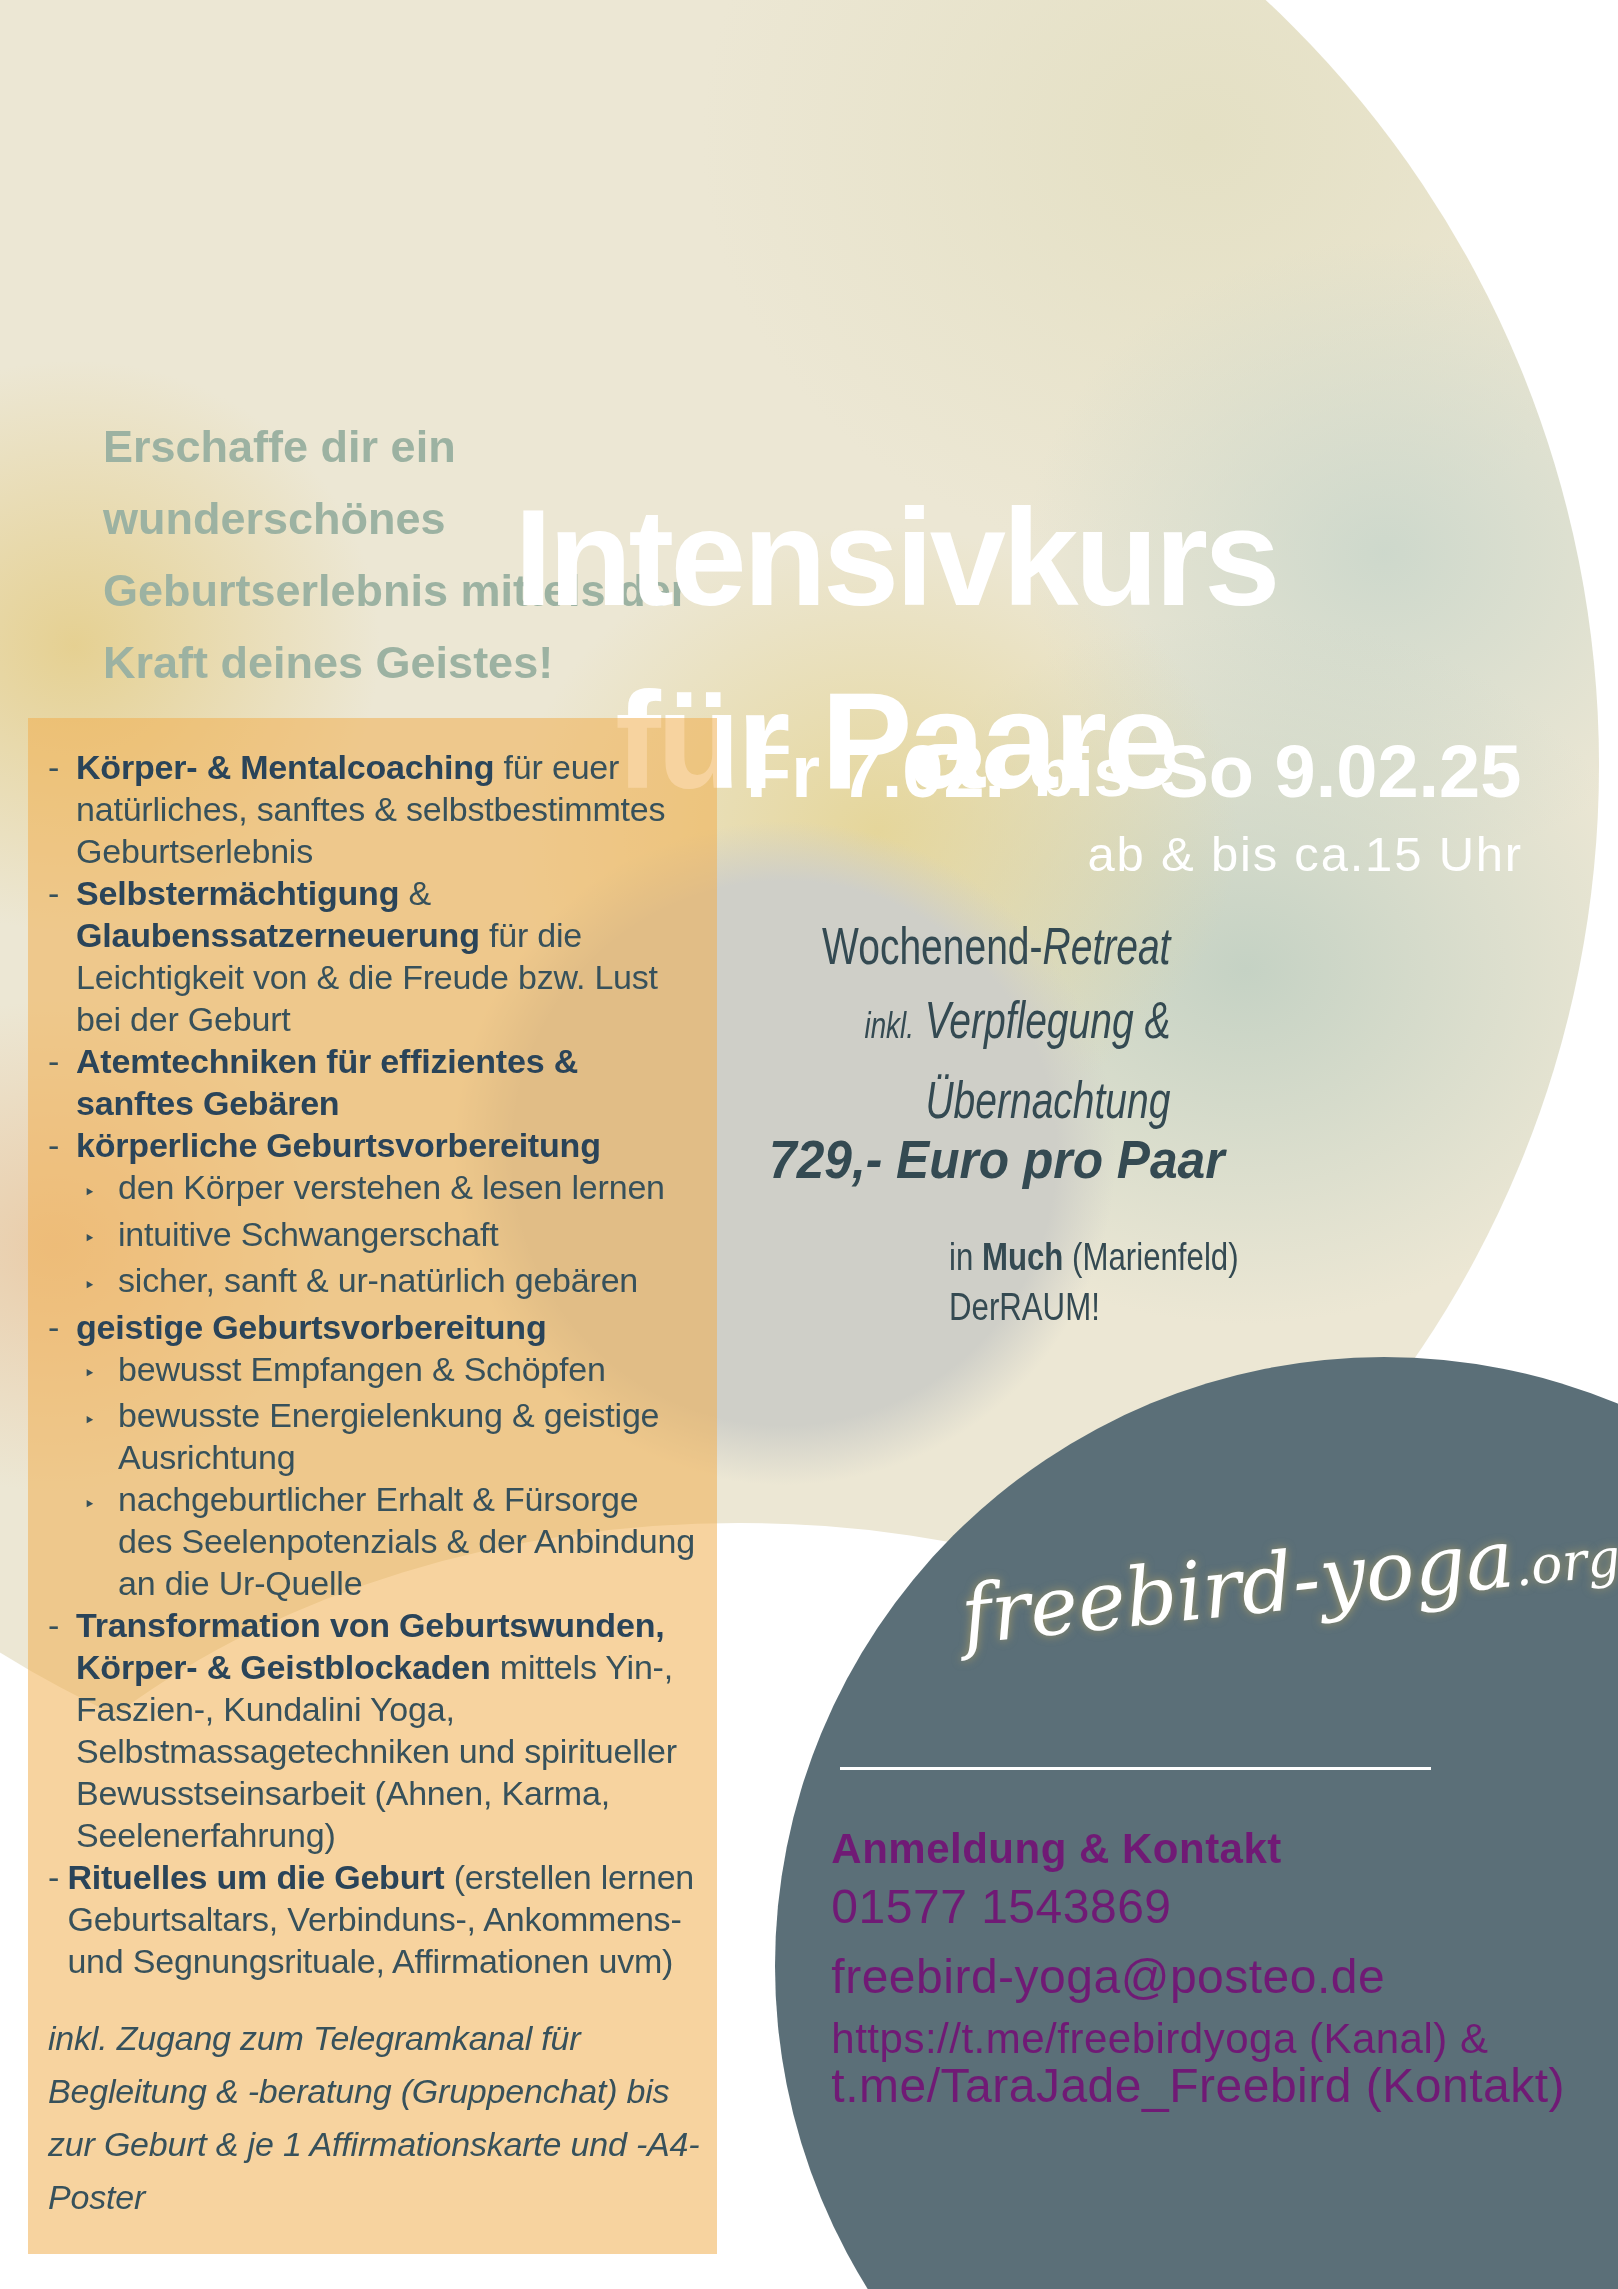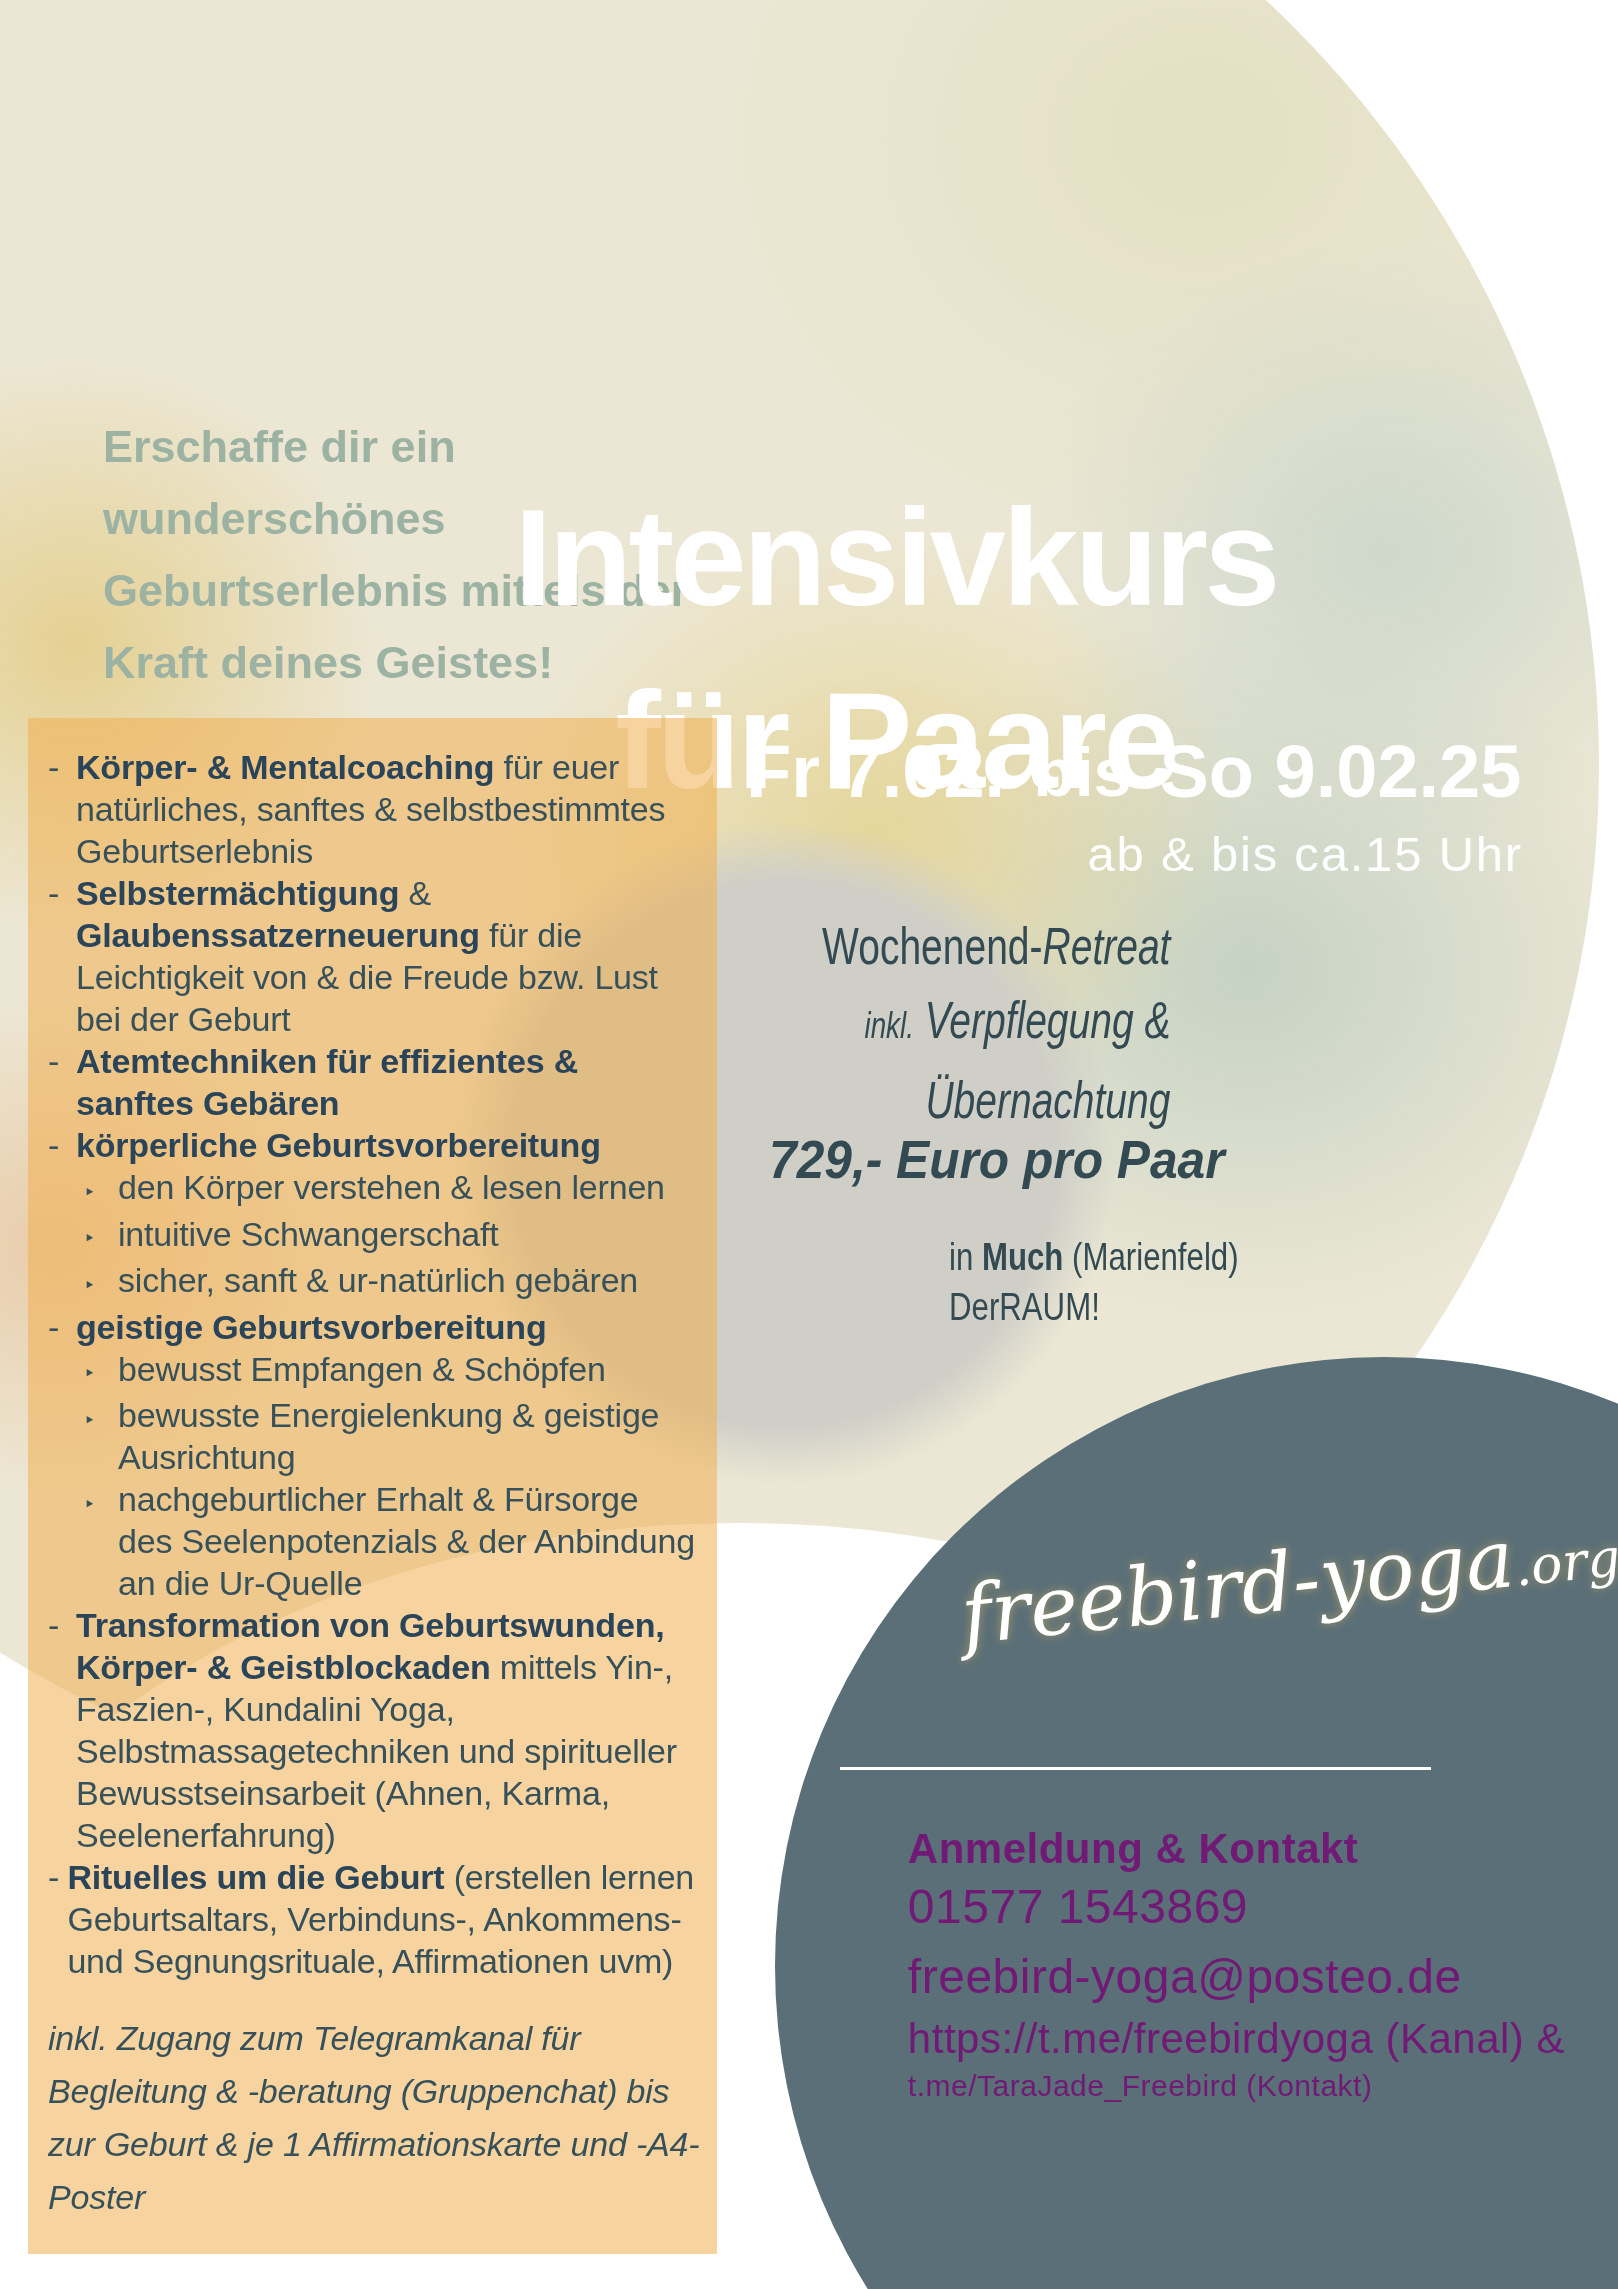--- a/index.html
+++ b/index.html
@@ -99,21 +99,21 @@
     position:absolute;left:840px;top:1767px;width:591px;height:2.8px;background:#ffffff;
   }
   .contact{
     position:absolute;right:54px;top:1826px;text-align:left;color:#701a75;letter-spacing:0.5px;
   }
   .contact .heading{font-size:42px;line-height:46px;font-weight:bold;}
   .contact .name{font-size:42px;line-height:46px;margin-top:5.5px;}
   .contact .phone{font-size:48px;line-height:52px;margin-top:9.2px;}
   .contact .email{font-size:48px;line-height:52px;margin-top:17.5px;}
   .contact .tg1{font-size:42px;line-height:46px;margin-top:13px;}
-  .contact .tg2{font-size:30px;line-height:46px;margin-top:1.8px;}
+  .contact .tg2{font-size:48px;line-height:46px;margin-top:1.8px;}
 </style>
 </head>
 <body>
 
 <div class="page">
 
   <div class="bg-blob"></div>
   <div class="bg-carve"></div>
   <div class="teal-circle"></div>
 

